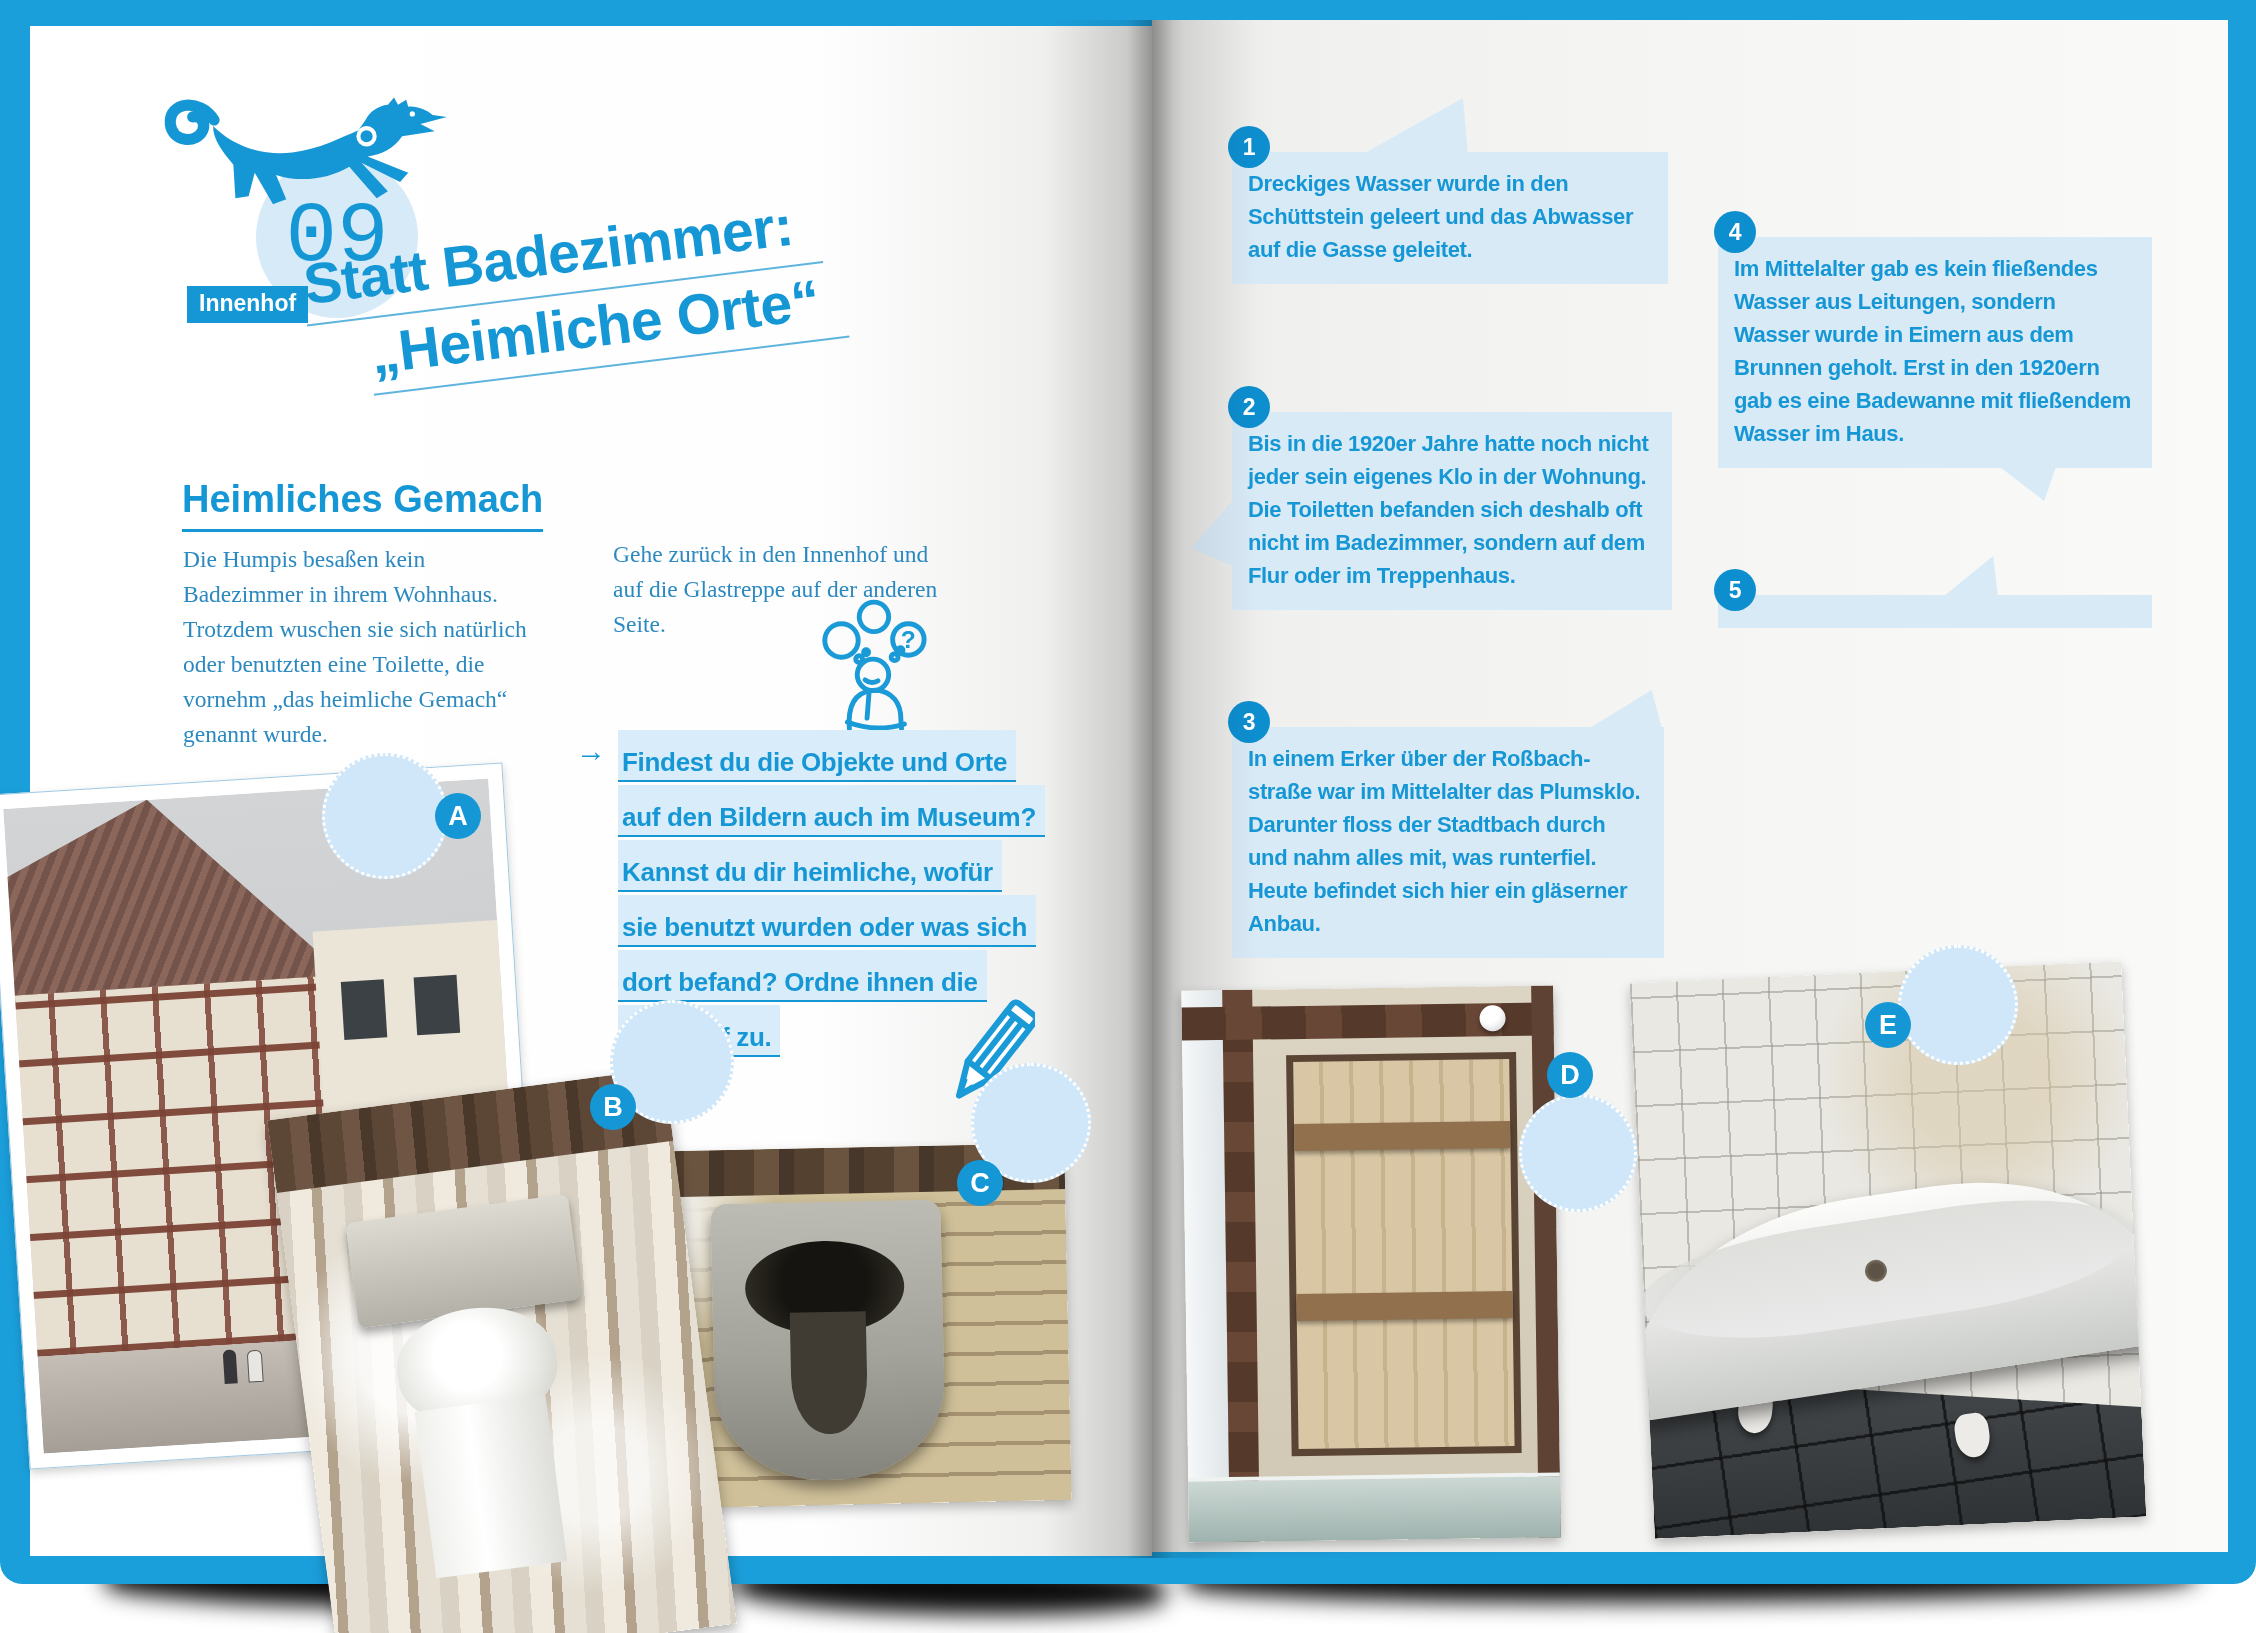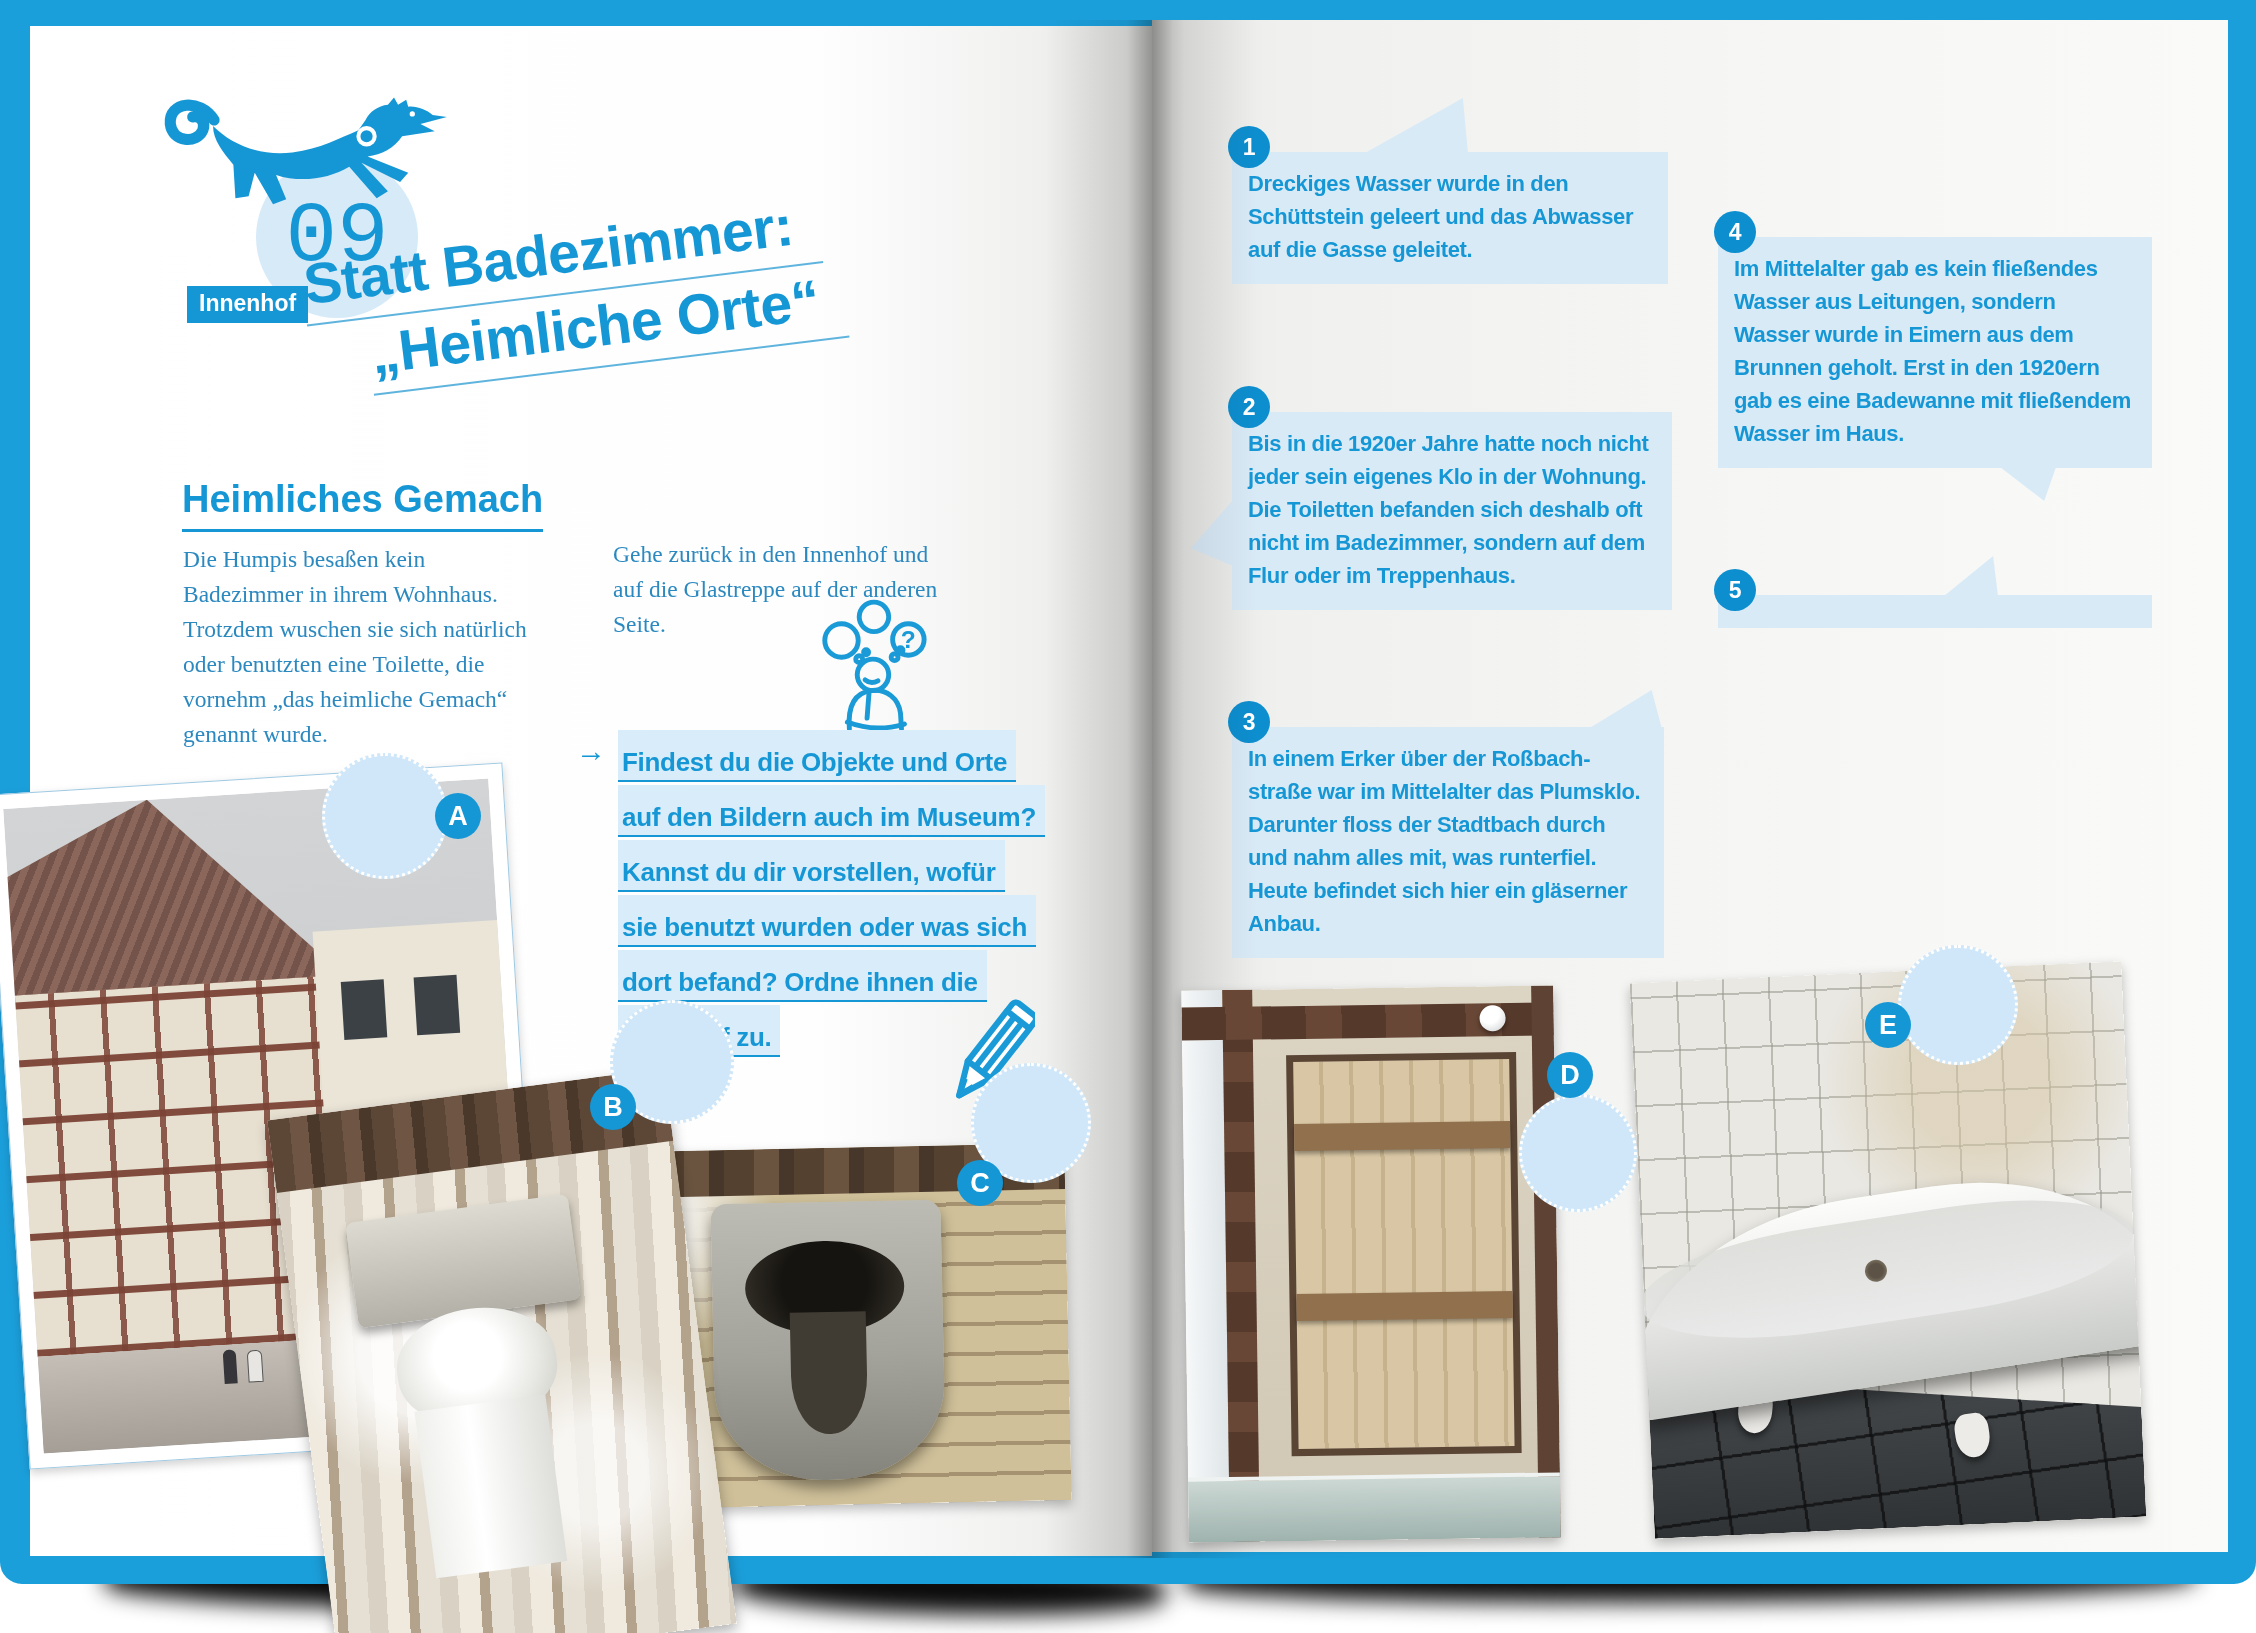--- a/index.html
+++ b/index.html
@@ -238,21 +238,21 @@
         <path d="M58 101 L56 127"></path>
       </g>
       <text x="98" y="56" text-anchor="middle" font-size="25" font-weight="bold" fill="#1a9ad6">?</text>
     </svg>
 
     <div class="task">
       <span class="task-arrow">→</span>
       <div class="task-lines">
         <span class="task-line">Findest du die Objekte und Orte</span>
         <span class="task-line">auf den Bildern auch im Museum?</span>
-        <span class="task-line">Kannst du dir vorstellen, wofür</span>
+        <span class="task-line">Kannst du dir heimliche, wofür</span>
         <span class="task-line">sie benutzt wurden oder was sich</span>
         <span class="task-line">dort befand? Ordne ihnen die</span>
         <span class="task-line">Innenhof zu.</span>
       </div>
     </div>
 
     <svg class="pencil-icon" viewBox="0 0 70 100">
       <g transform="rotate(38 35 50)" fill="#ffffff" stroke="#1a9ad6" stroke-width="5" stroke-linejoin="round">
         <rect x="24" y="2" width="24" height="13" rx="4"></rect>
         <rect x="24" y="13" width="24" height="53"></rect>

